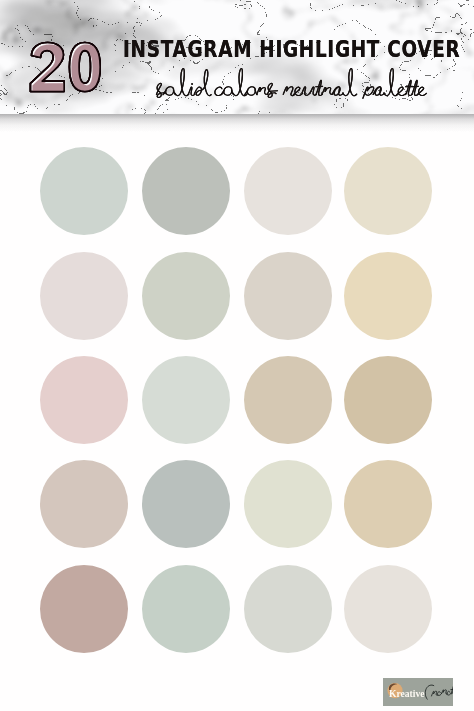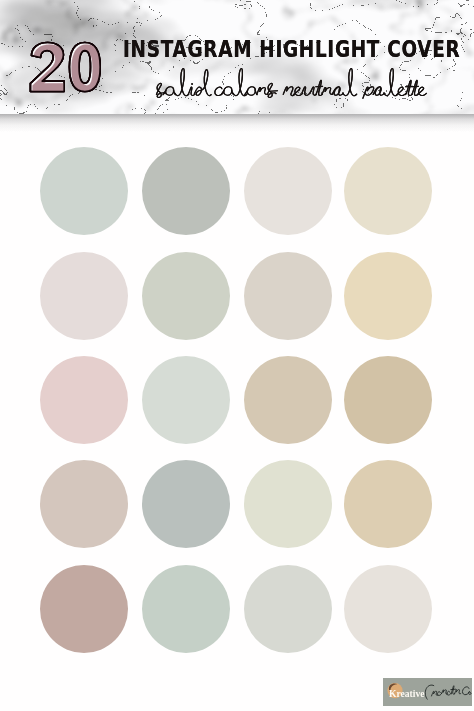--- a/index.html
+++ b/index.html
@@ -17,21 +17,21 @@
   .title{position:absolute;left:123px;top:41px;width:340px;height:17px;white-space:nowrap;
      font-family:"DejaVu Sans",sans-serif;font-weight:bold;font-size:23px;letter-spacing:0.9px;
      line-height:17px;color:#15100f;transform:scaleX(0.80);transform-origin:left top;}
   .subtitle{position:absolute;left:155px;top:67px;width:285px;height:32px;}
 
   
   .grid{position:absolute;left:0;top:0;width:474px;height:711px;}
   .sw{position:absolute;width:88px;height:88px;border-radius:50%;}
 
   
-  .logo{position:absolute;left:383px;top:678px;width:89px;height:28px;overflow:hidden;}
+  .logo{position:absolute;left:383px;top:678px;width:70px;height:28px;overflow:hidden;}
 </style>
 </head>
 <body>
 
 <div class="page">
 
   <div class="header">
     <svg class="header-marble" viewBox="0 0 474 114" preserveAspectRatio="none">
       <defs>
         <filter id="mrbVein" x="-25%" y="-25%" width="150%" height="150%" color-interpolation-filters="sRGB">

